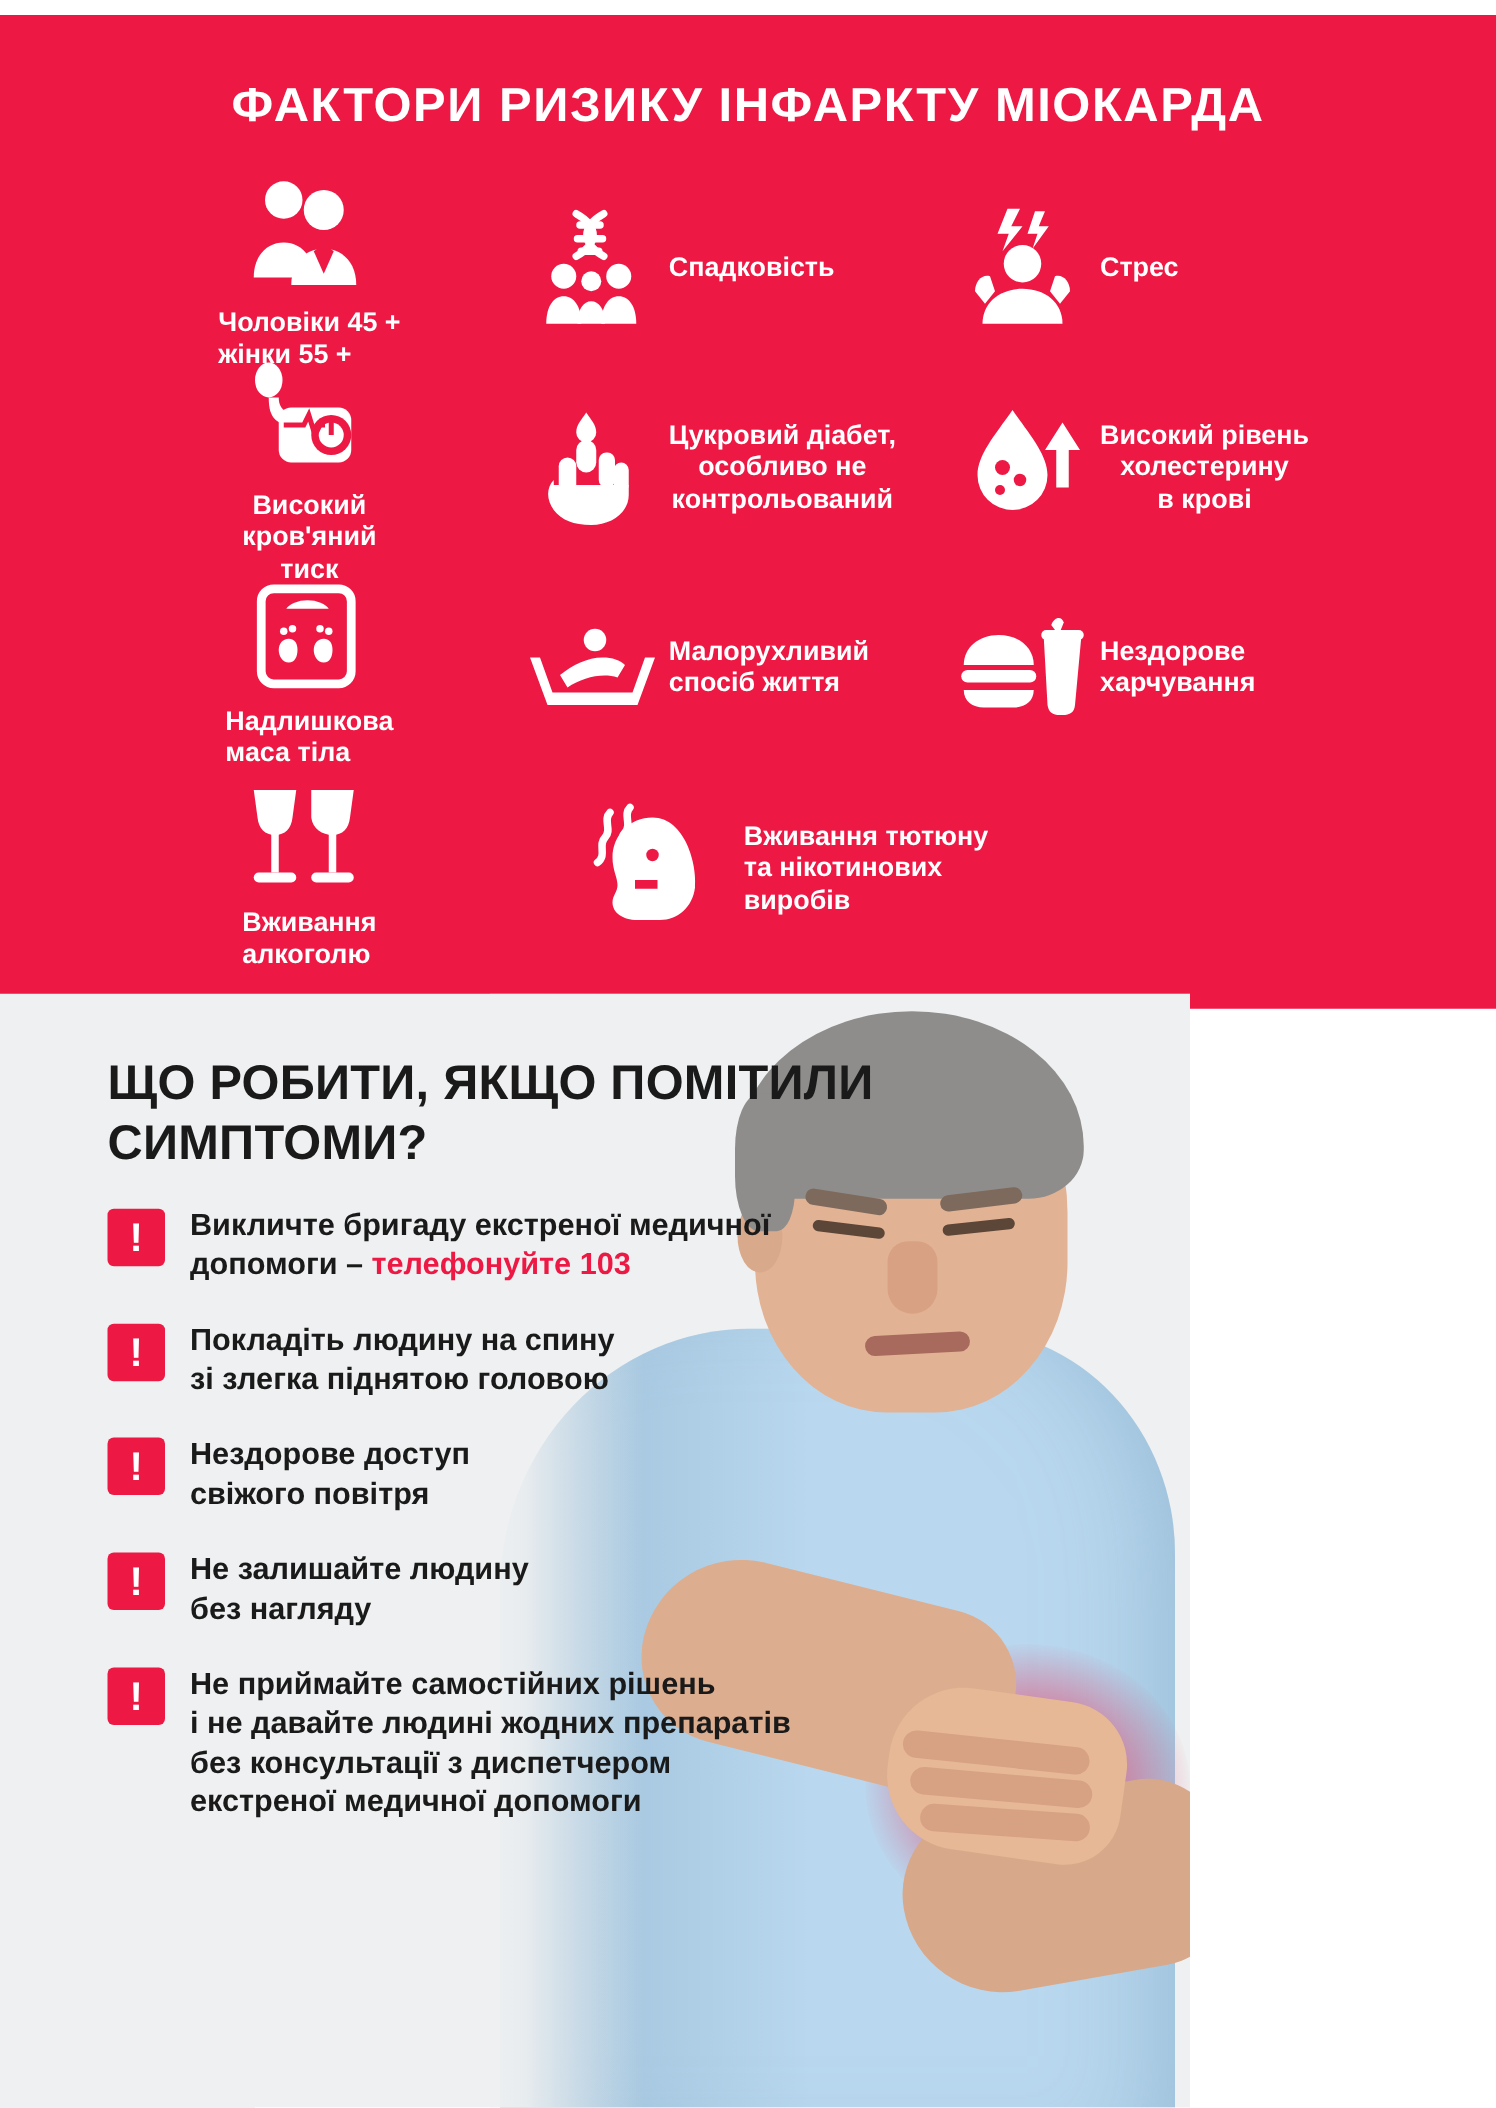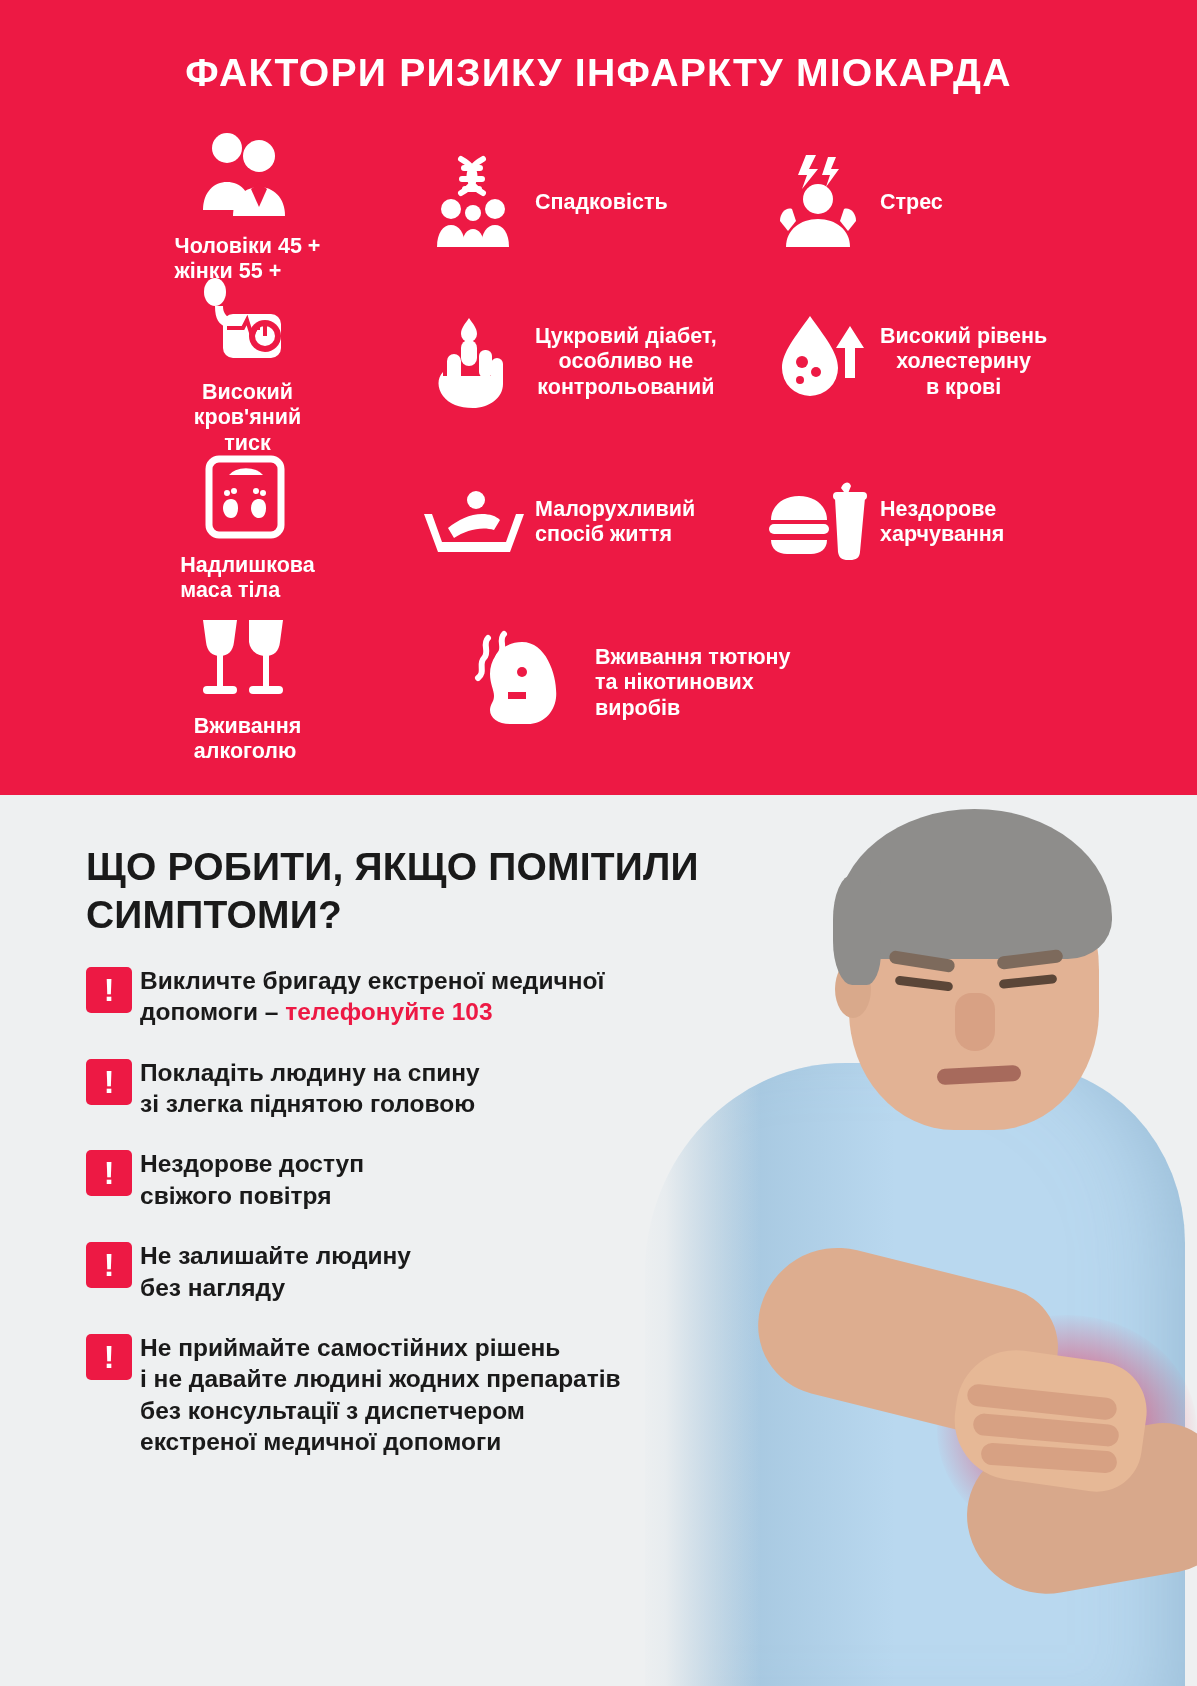--- a/index.html
+++ b/index.html
@@ -13,21 +13,21 @@
     font-family: "Liberation Sans", sans-serif;
     background: #ffffff;
     overflow: hidden;
     position: relative;
   }
 
   
   .top-panel {
     position: absolute;
     left: 0;
-    top: 0;
+    top: 12px;
     width: 1197px;
     height: 795px;
     background: #ed1944;
     box-sizing: border-box;
   }
   .top-title {
     margin: 0;
     padding-top: 52px;
     text-align: center;
     color: #ffffff;
@@ -79,21 +79,21 @@
   .row-1 { height: 150px; align-items: center; }
   .row-2 { height: 148px; align-items: center; text-align: center; }
   .row-3 { height: 152px; align-items: center; }
   .row-4 { height: 150px; align-items: center; gap: 36px; }
 
   
   .bottom-panel {
     position: absolute;
     left: 0;
     top: 795px;
-    width: 1197px;
+    width: 952px;
     height: 891px;
     background: #eef0f1;
     overflow: hidden;
   }
   .bottom-title {
     position: absolute;
     left: 86px;
     top: 48px;
     margin: 0;
     color: #1a1a1a;
@@ -127,21 +127,21 @@
     color: #ffffff;
     font-size: 32px;
     font-weight: bold;
     display: flex;
     align-items: center;
     justify-content: center;
     line-height: 1;
     margin-top: 2px;
   }
   .step-text {
-    padding-left: 8px;
+    padding-left: 20px;
     color: #1a1a1a;
     font-size: 24.5px;
     font-weight: bold;
     line-height: 1.28;
     white-space: pre-line;
   }
   .hl {
     color: #ed1944;
   }
 

